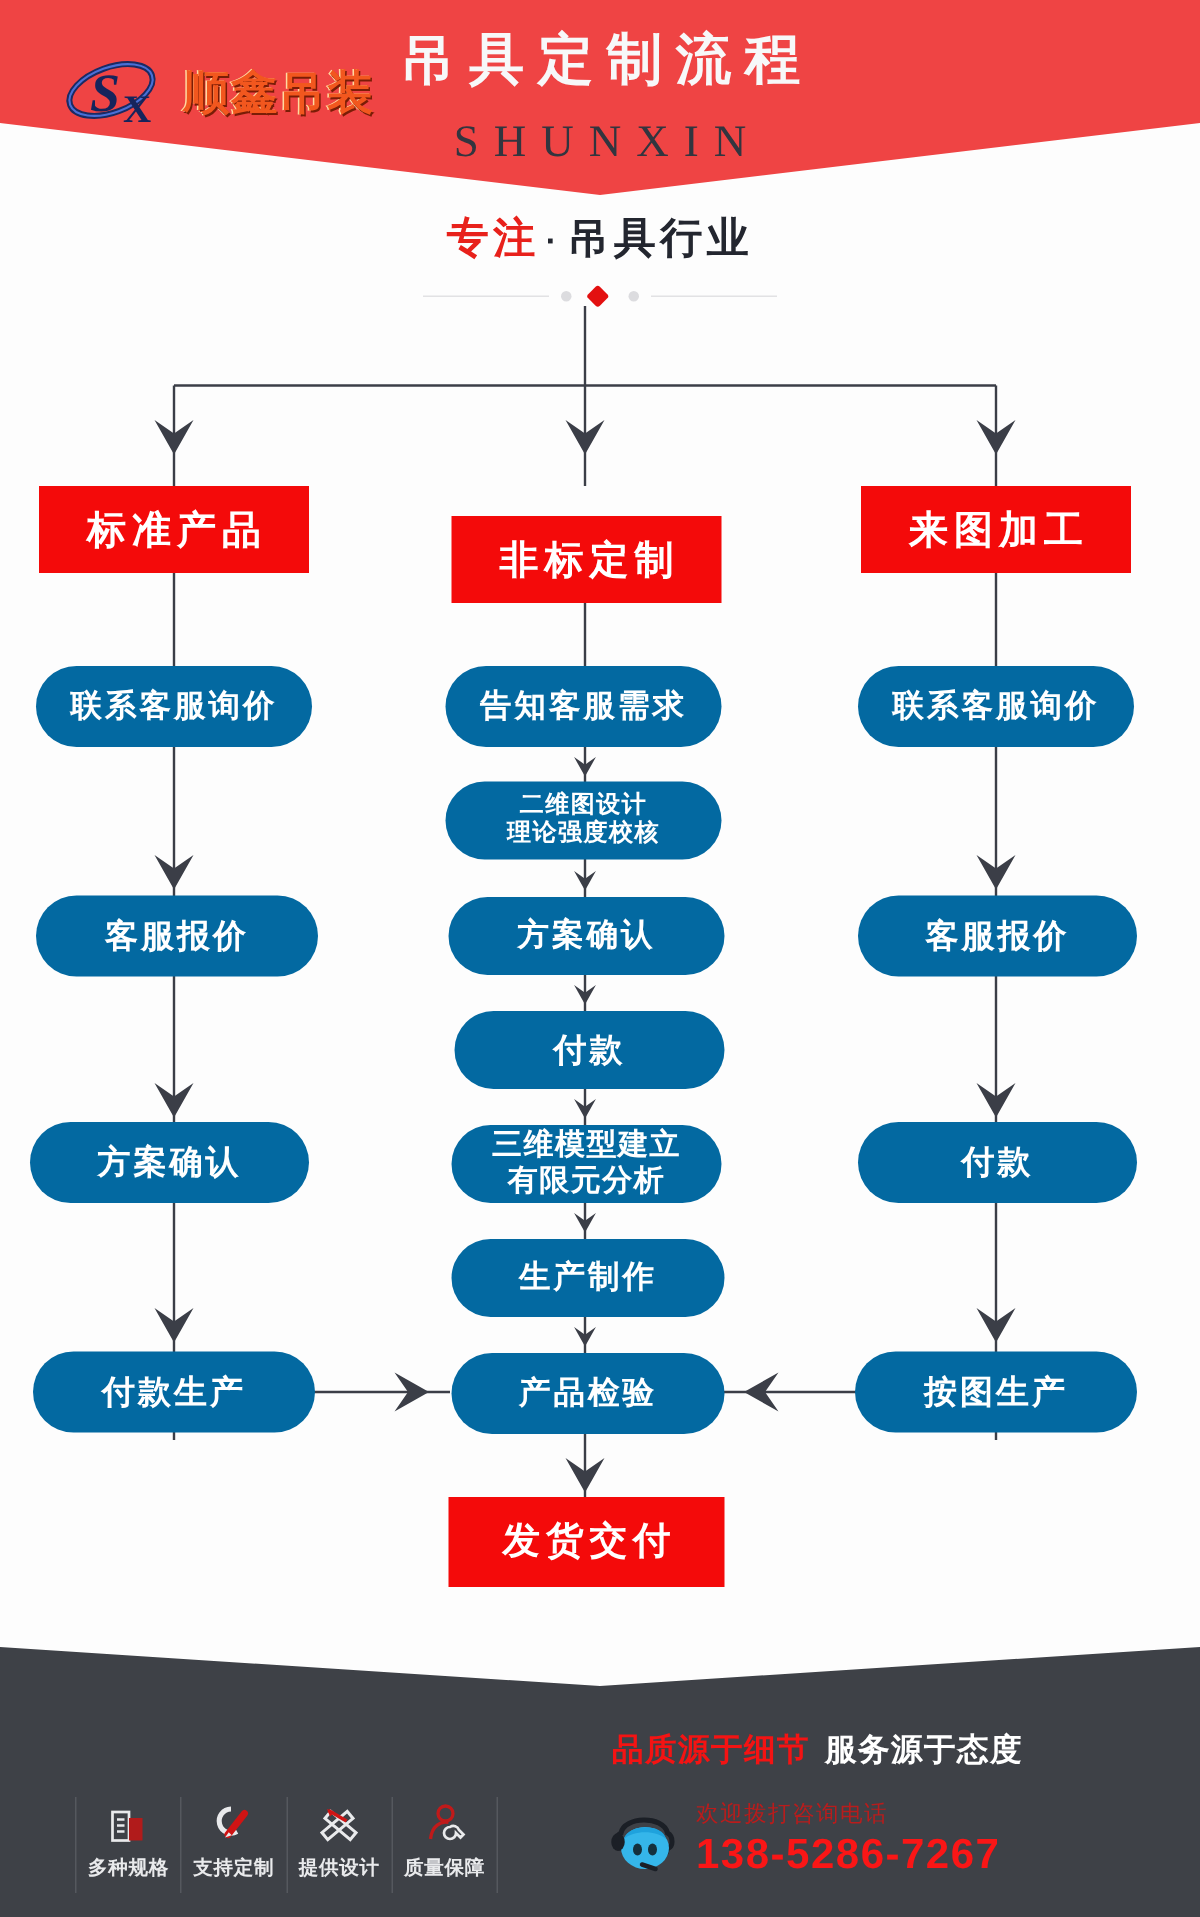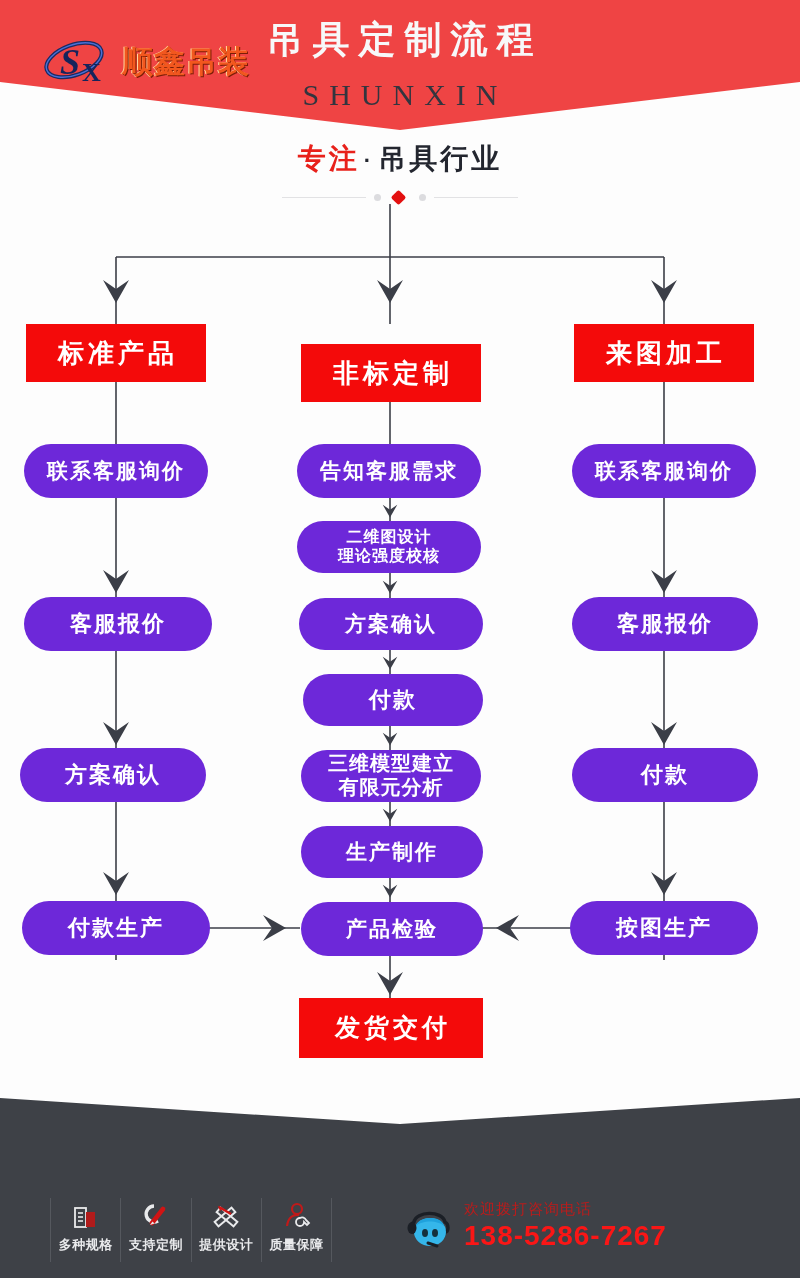--- a/index.html
+++ b/index.html
@@ -68,21 +68,21 @@
   
   .flow{ position:absolute; left:0; top:0; width:800px; height:1080px; }
   .flow svg{ position:absolute; left:0; top:0; }
 
   .node{
     position:absolute;
     display:flex; align-items:center; justify-content:center;
     text-align:center;
     color:#ffffff;
     font-weight:bold;
-    background:#6d28d9;
+    background:#0369a1;
     border-radius:999px;
     letter-spacing:2px;
     line-height:1.18;
   }
   .node.red{
     background:#F40A0A;
     border-radius:0;
     color:#ffffff;
     letter-spacing:4px;
     text-indent:4px;
@@ -315,20 +315,23 @@
         <svg width="30" height="30" viewBox="0 0 30 30">
           <circle cx="16" cy="8" r="5" fill="none" stroke="#c01a1a" stroke-width="2.2"></circle>
           <path d="M6 25 C7 16 13 13 18 14" fill="none" stroke="#c01a1a" stroke-width="2.2"></path>
           <path d="M19 17 a4 4 0 1 0 4 4 l3 3 2-2 -3-3 a4 4 0 0 0 -6 -2 z" fill="none" stroke="#e9eaec" stroke-width="1.8"></path>
         </svg>
       </div>
       <div class="feat-label">质量保障</div>
     </div>
   </div>
 
+  <div class="slogan2">
+    <span class="red">品质源于细节</span><span>服务源于态度</span>
+  </div>
 
   <div class="phone-block">
     <div class="phone-icon">
       <svg width="52" height="52" viewBox="0 0 52 52">
         <path d="M10 30 C6 30 6 22 10 20 C12 9 38 8 41 20 C45 22 45 30 41 30 C40 38 30 42 24 41" fill="none" stroke="#1b1f26" stroke-width="3.4" stroke-linecap="round"></path>
         <ellipse cx="26" cy="30" rx="16" ry="14" fill="#35B6EA"></ellipse>
         <path d="M12 24 C14 14 38 13 40 24 C34 18 18 18 12 24 Z" fill="#1FA2DD"></path>
         <ellipse cx="21" cy="31" rx="3" ry="4" fill="#14303d"></ellipse>
         <ellipse cx="31" cy="31" rx="3" ry="4" fill="#14303d"></ellipse>
         <ellipse cx="8" cy="26" rx="4.5" ry="6" fill="#1b1f26"></ellipse>

